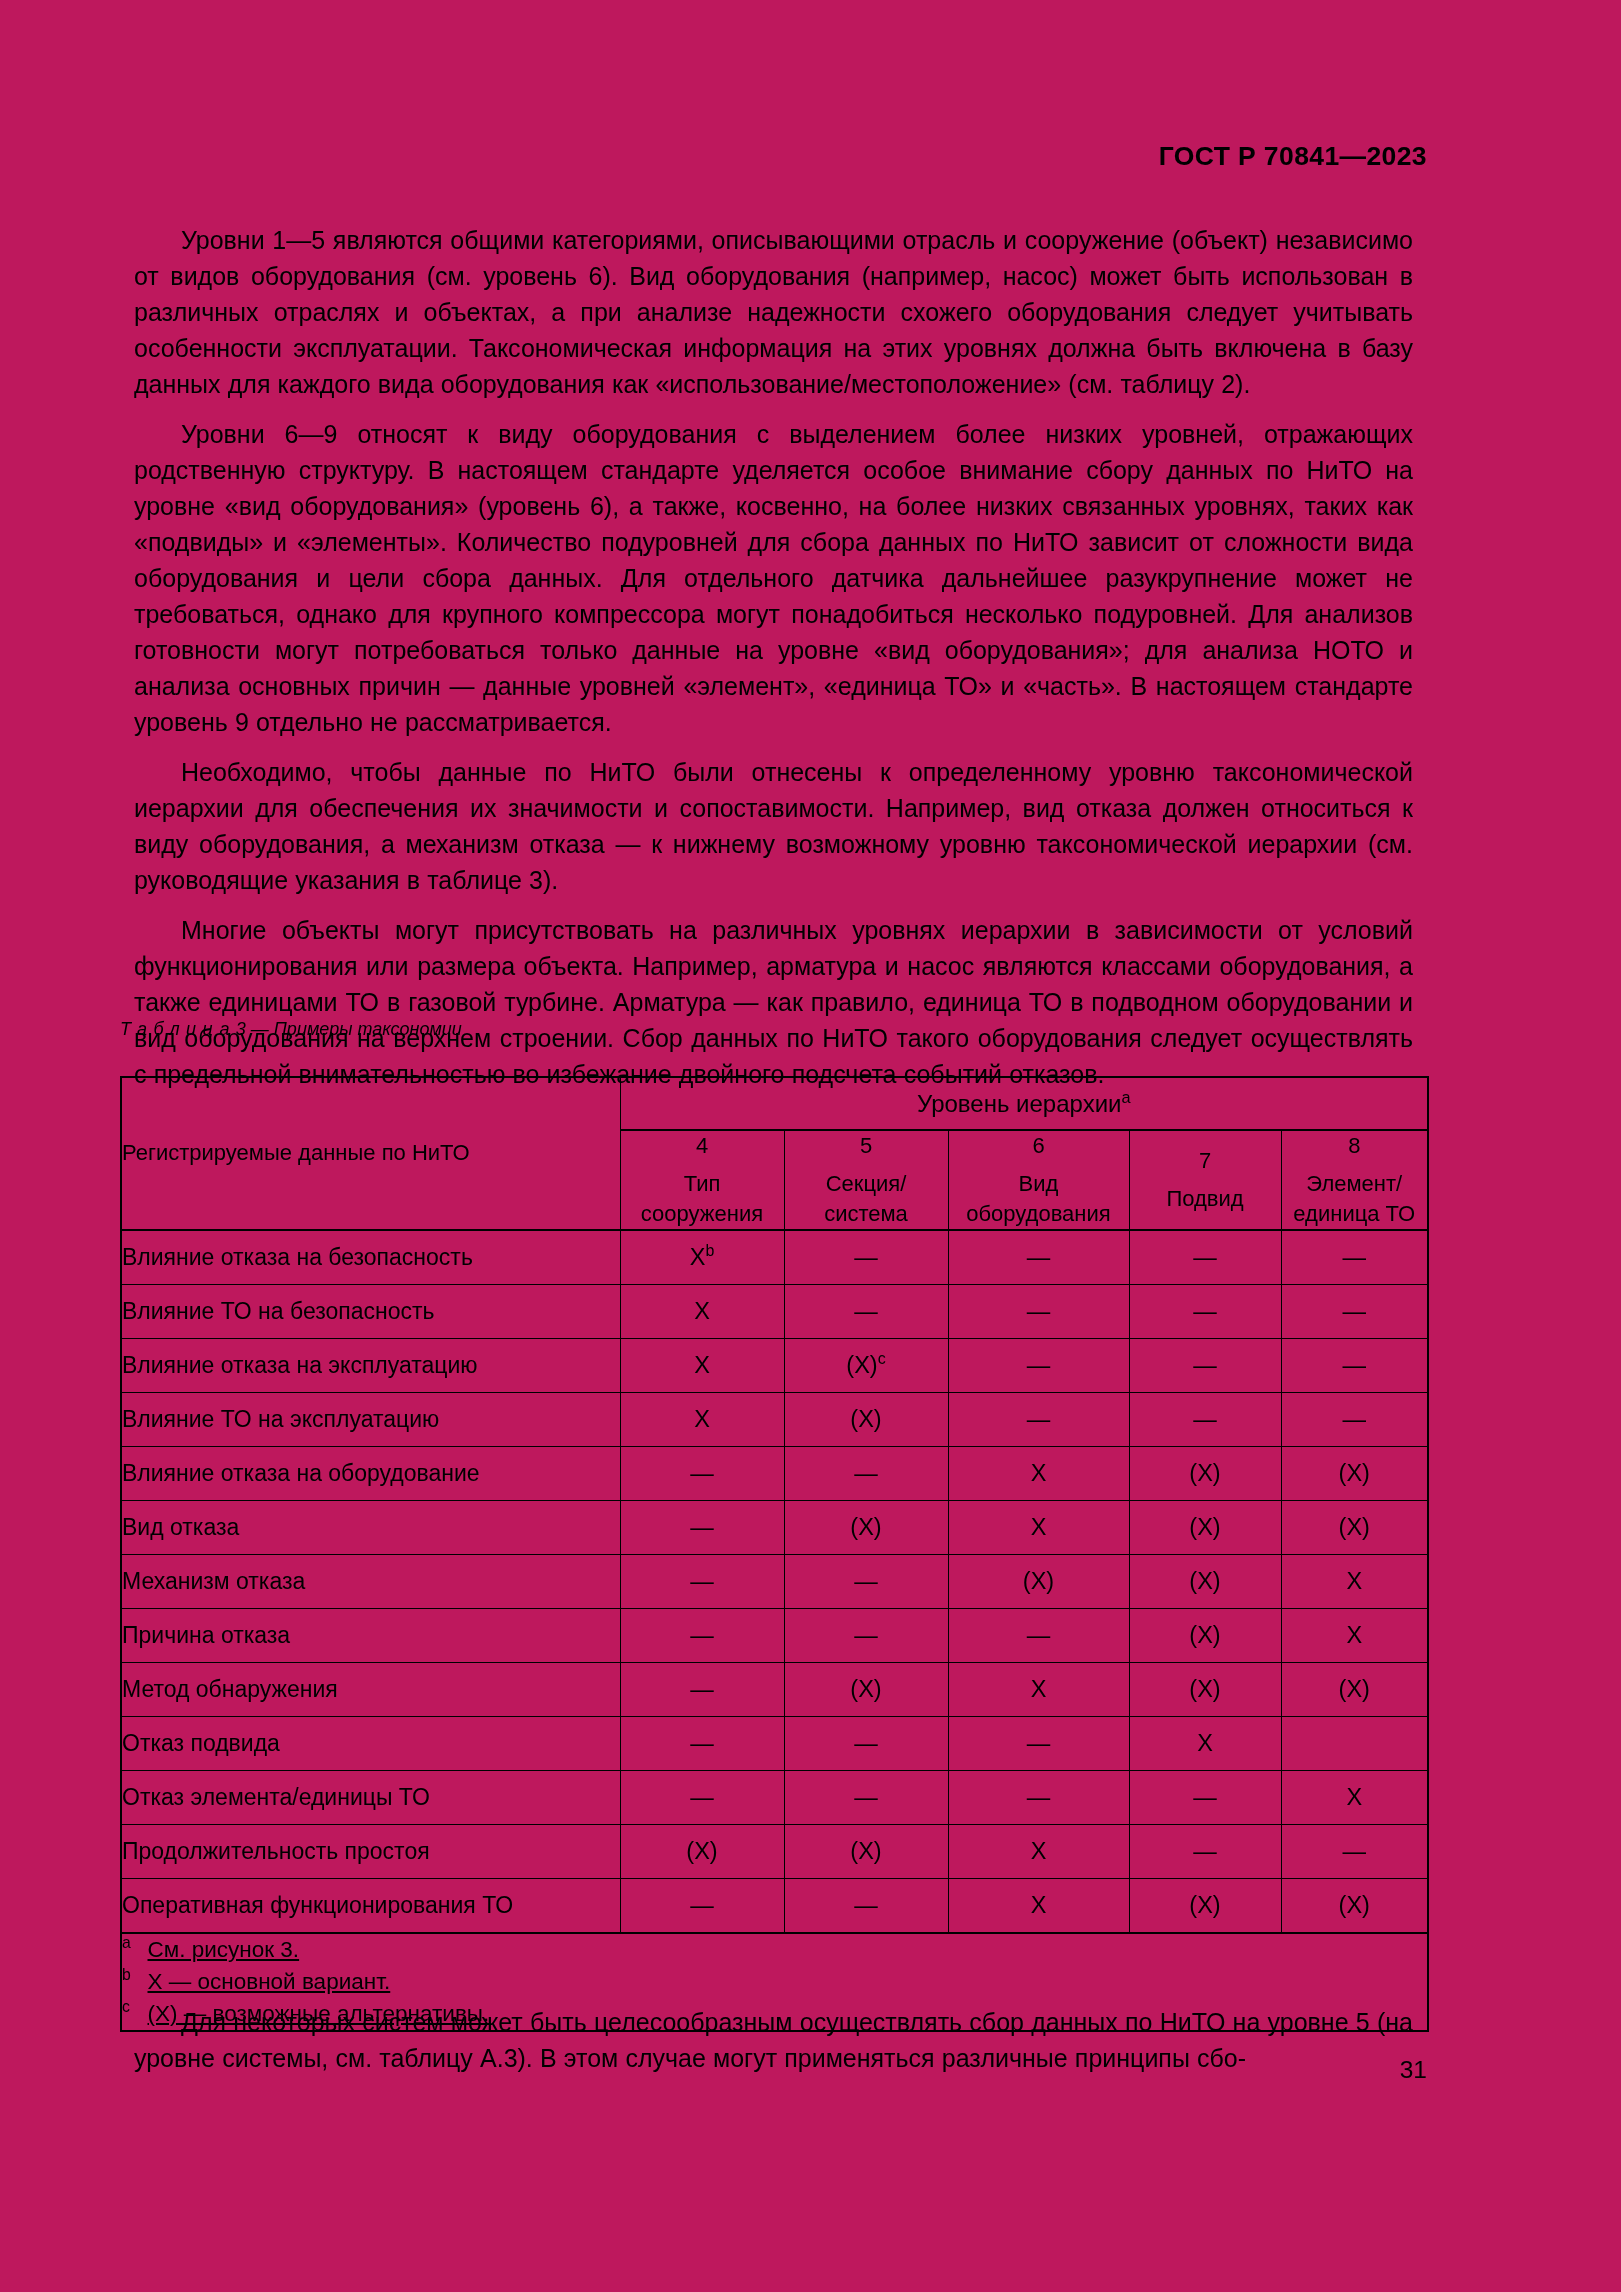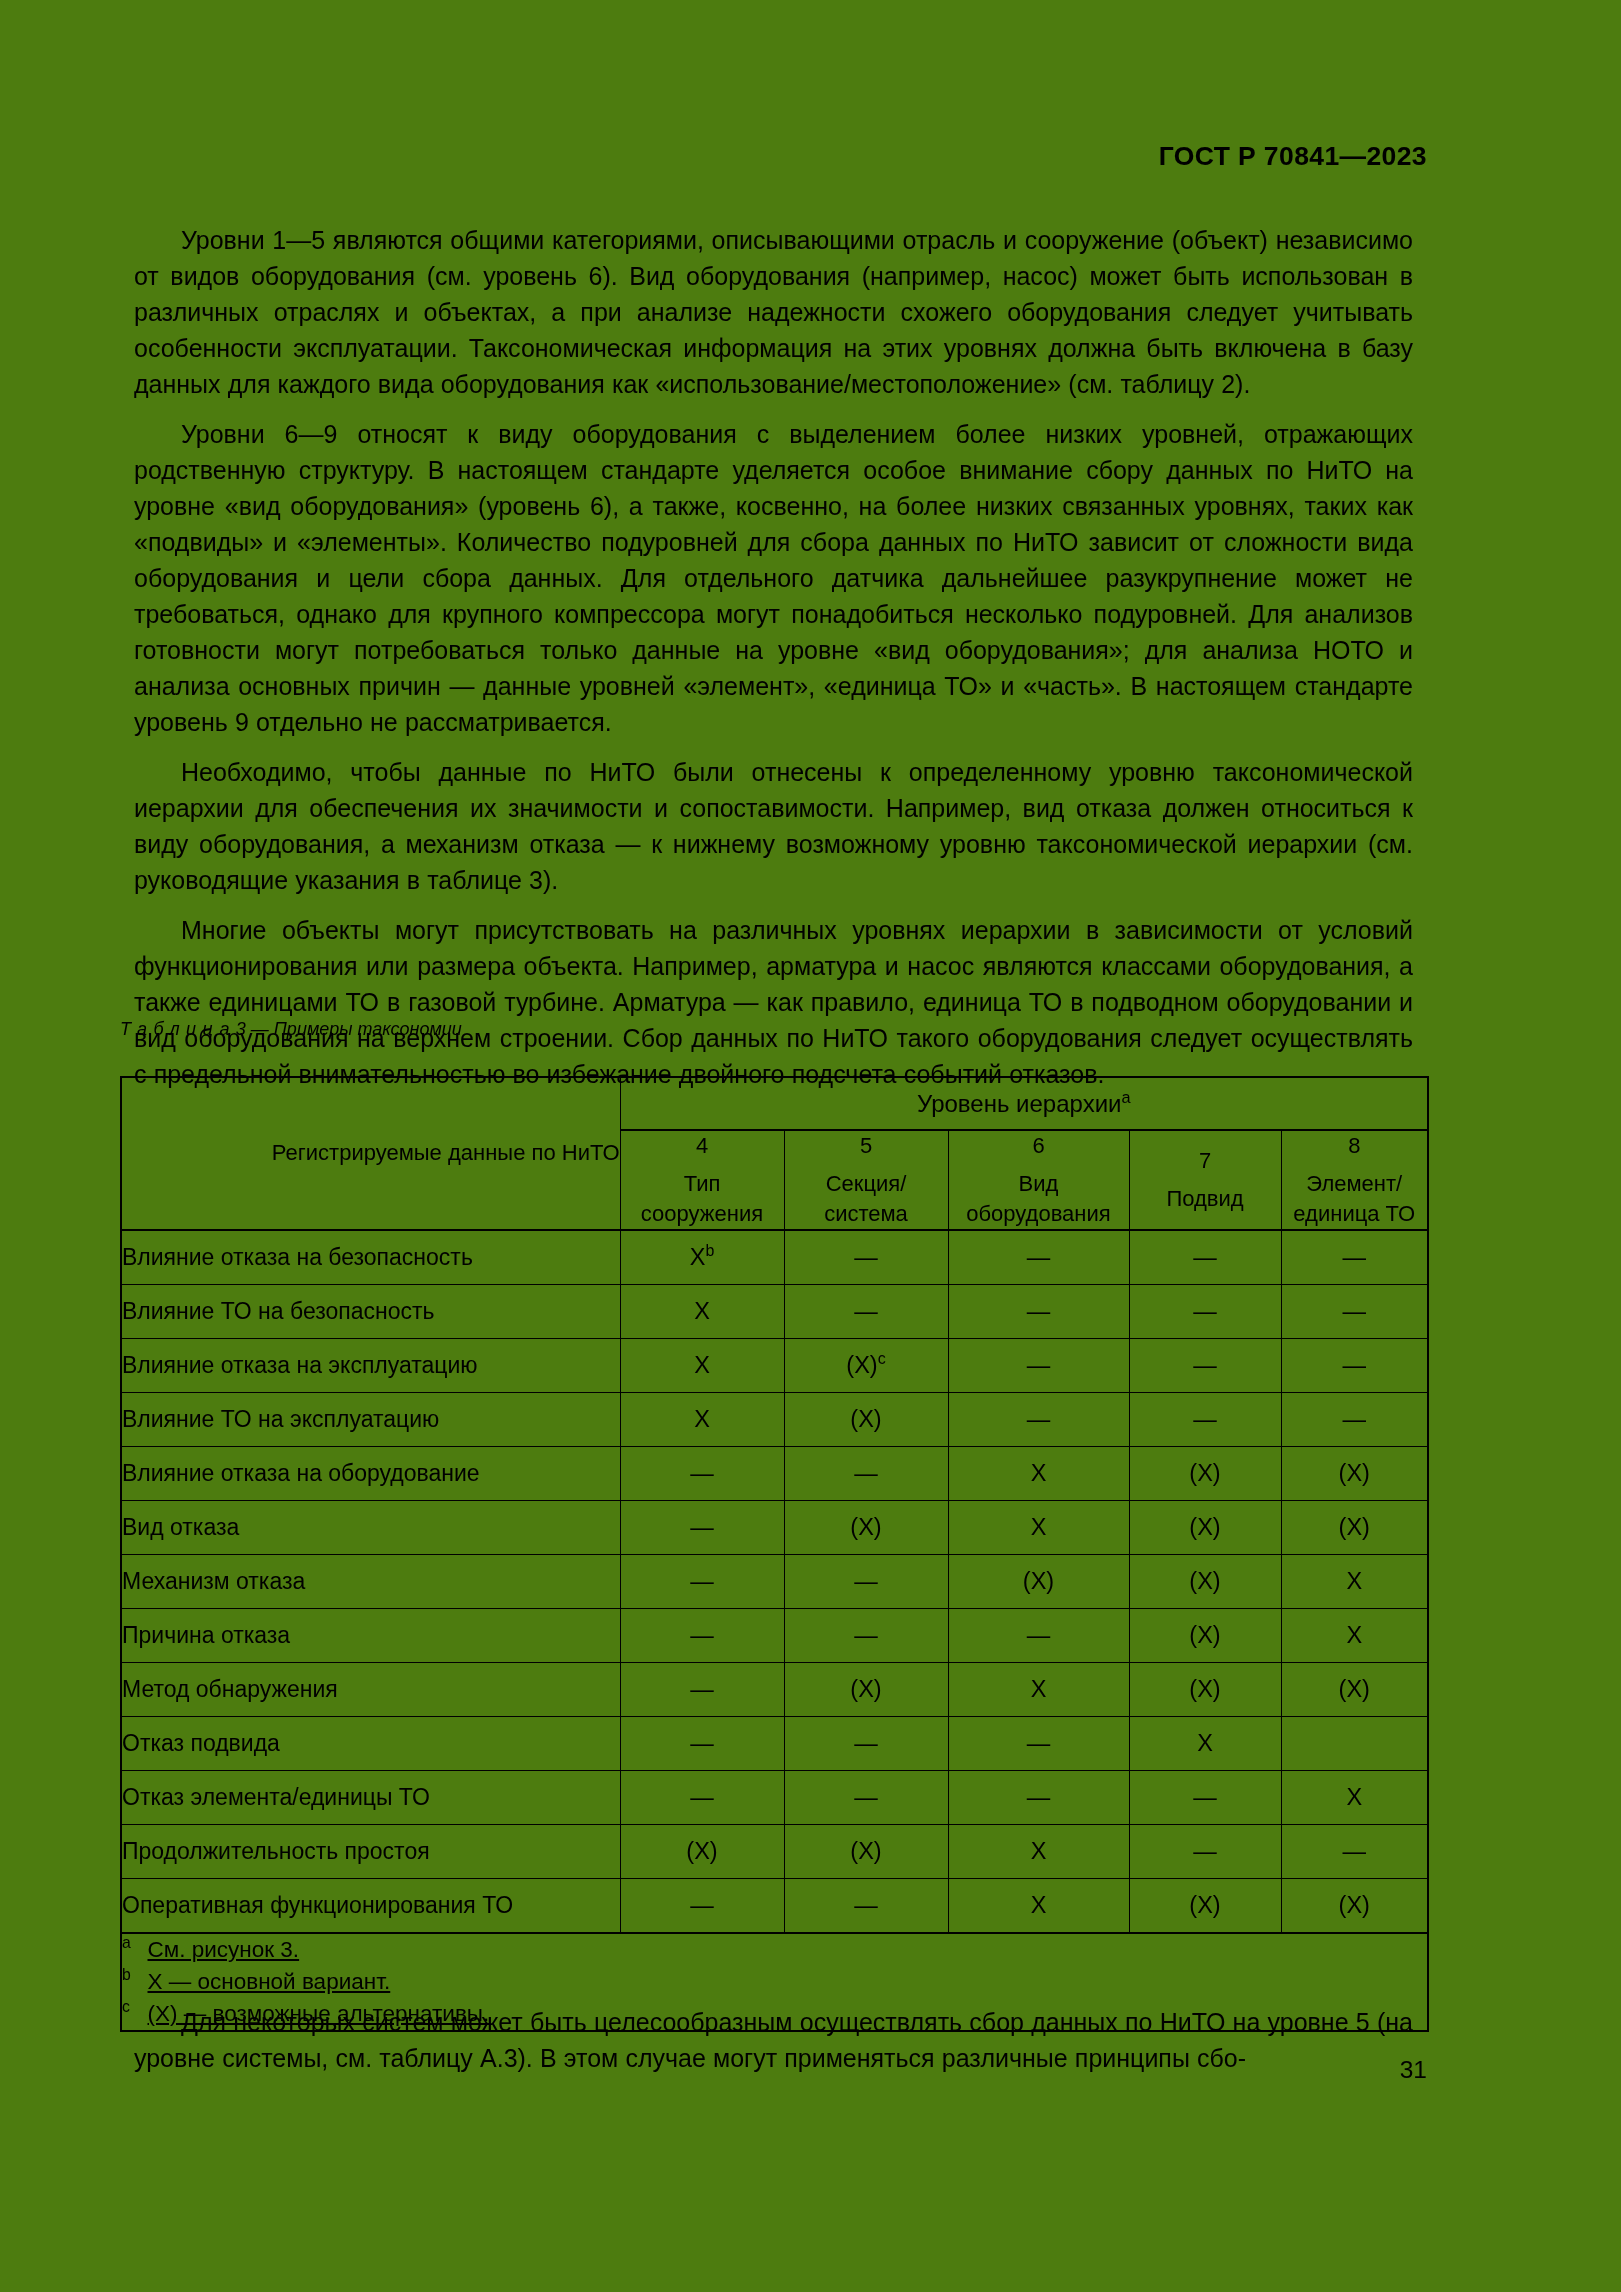--- a/index.html
+++ b/index.html
@@ -10,21 +10,21 @@
   }
   body {
     font-family: "Liberation Sans", "DejaVu Sans", sans-serif;
     color: #000000;
   }
   .page {
     position: relative;
     width: 1621px;
     height: 2293px;
     margin: 0 auto;
-    background: #4d7c0f;
+    background: #be185d;
     box-sizing: border-box;
     overflow: hidden;
   }
 
   
   .header-bar {
     position: absolute;
     left: 120px;
     top: 143px;
     width: 1307px;
@@ -97,21 +97,21 @@
   table.taxonomy {
     border: 2.9px solid #000000;
   }
   .hdr-group {
     text-align: center;
     height: 51px;
     font-size: 24px;
     border-bottom: 2.9px solid #000 !important;
   }
   .hdr-rowlabel {
-    text-align: right;
+    text-align: left;
     padding: 0 9.8px;
     border-bottom: 2.9px solid #000 !important;
     margin-left: 9px;
   }
   .hdr-col {
     text-align: center;
     line-height: 30px;
     padding: 11.8px 3.9px 13.7px;
     border-bottom: 2.9px solid #000 !important;
   }

